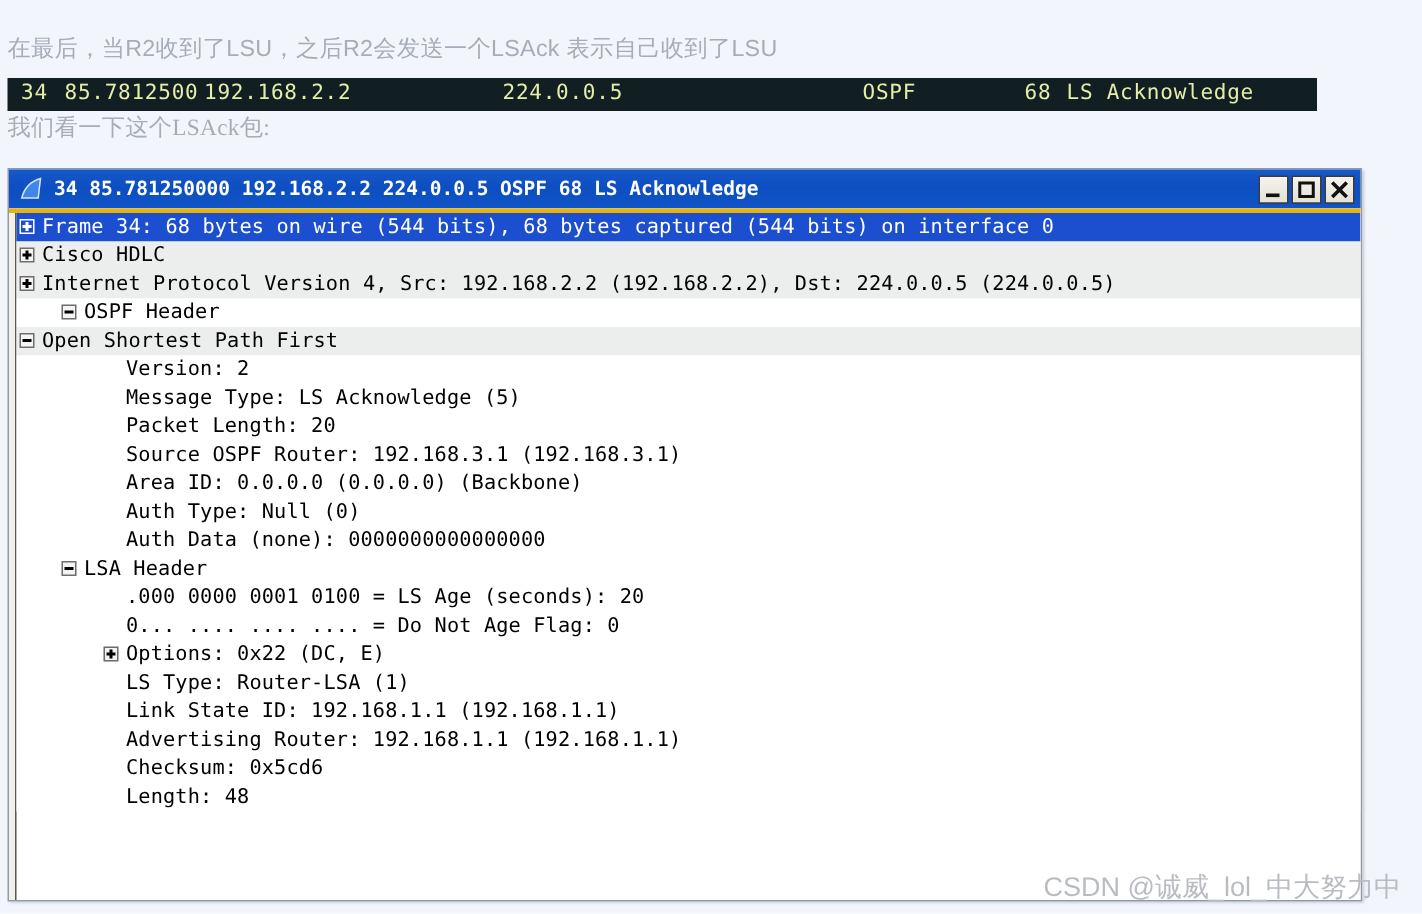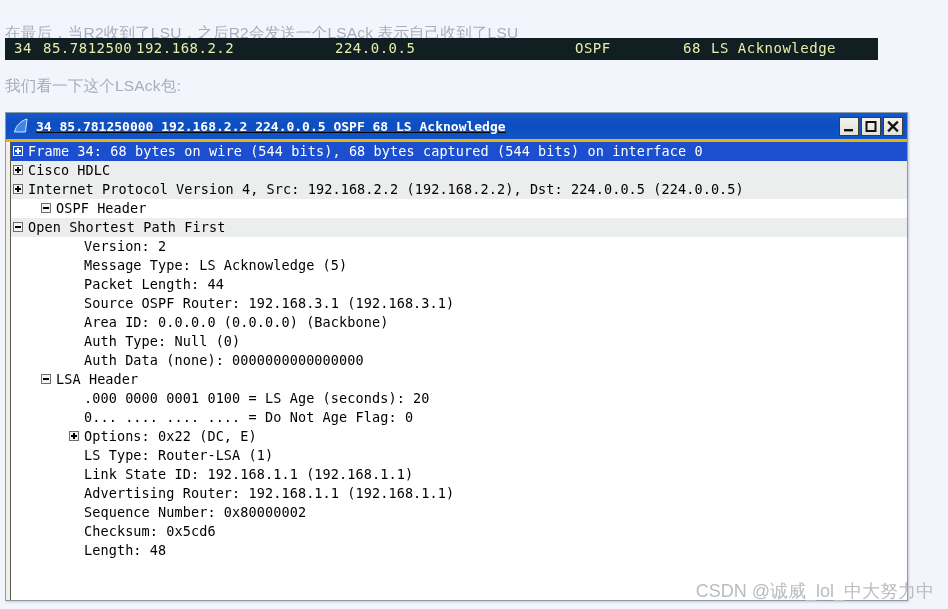--- a/index.html
+++ b/index.html
@@ -27,27 +27,28 @@
   }
   #intro-line {
     position: absolute;
     left: 5px;
     top: 23px;
   }
   #followup-line {
     position: absolute;
     left: 5px;
     top: 76px;
+    font-family: Liberation Serif, serif;
   }
 
   
   #packet-summary-strip {
     position: absolute;
     left: 5px;
-    top: 38px;
+    top: 52px;
     width: 873px;
     height: 22px;
     background: #121f22;
     font-family: "DejaVu Sans Mono", monospace;
     font-size: 14px;
     color: #e4eeaa;
     white-space: nowrap;
     overflow: hidden;
   }
   #packet-summary-strip .cell {
@@ -78,21 +79,20 @@
 
   
   #window-titlebar {
     position: relative;
     height: 26px;
     background: linear-gradient(to bottom, #1659c9 0%, #0d4ec0 45%, #1055c8 100%);
     display: flex;
     align-items: center;
     padding: 0 2px 0 6px;
     box-sizing: border-box;
-    text-decoration: underline;
   }
   #shark-icon {
     width: 18px;
     height: 18px;
     flex: 0 0 auto;
     margin-right: 6px;
   }
   #window-title-text {
     color: #ffffff;
     font-family: "DejaVu Sans Mono", monospace;
@@ -283,21 +283,21 @@
           <span class="expander minus"></span>
           <span class="row-label">Open Shortest Path First</span>
         </div>
         <div class="tree-row lvl2 lvl2-noexp">
           <span class="row-label">Version: 2</span>
         </div>
         <div class="tree-row lvl2 lvl2-noexp">
           <span class="row-label">Message Type: LS Acknowledge (5)</span>
         </div>
         <div class="tree-row lvl2 lvl2-noexp">
-          <span class="row-label">Packet Length: 44</span>
+          <span class="row-label">Packet Length: 20</span>
         </div>
         <div class="tree-row lvl2 lvl2-noexp">
           <span class="row-label">Source OSPF Router: 192.168.3.1 (192.168.3.1)</span>
         </div>
         <div class="tree-row lvl2 lvl2-noexp">
           <span class="row-label">Area ID: 0.0.0.0 (0.0.0.0) (Backbone)</span>
         </div>
         <div class="tree-row lvl2 lvl2-noexp">
           <span class="row-label">Auth Type: Null (0)</span>
         </div>
@@ -321,23 +321,20 @@
         <div class="tree-row lvl2 lvl2-noexp">
           <span class="row-label">LS Type: Router-LSA (1)</span>
         </div>
         <div class="tree-row lvl2 lvl2-noexp">
           <span class="row-label">Link State ID: 192.168.1.1 (192.168.1.1)</span>
         </div>
         <div class="tree-row lvl2 lvl2-noexp">
           <span class="row-label">Advertising Router: 192.168.1.1 (192.168.1.1)</span>
         </div>
         <div class="tree-row lvl2 lvl2-noexp">
-          <span class="row-label">Sequence Number: 0x80000002</span>
-        </div>
-        <div class="tree-row lvl2 lvl2-noexp">
           <span class="row-label">Checksum: 0x5cd6</span>
         </div>
         <div class="tree-row lvl2 lvl2-noexp">
           <span class="row-label">Length: 48</span>
         </div>
       </div>
   </div>
 
 </div>
 

